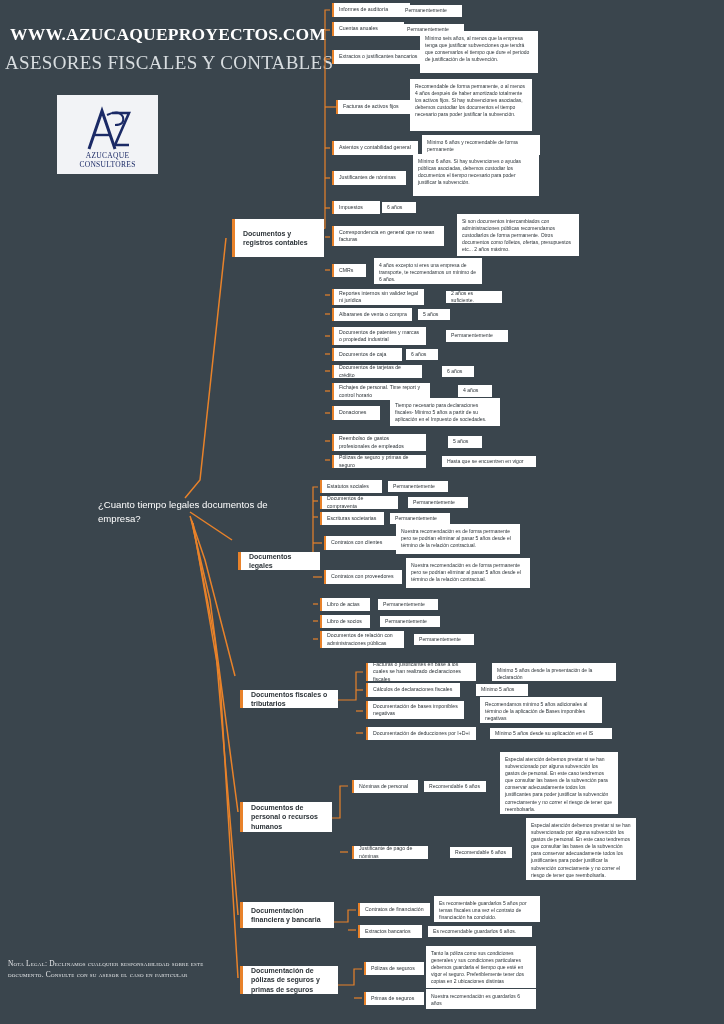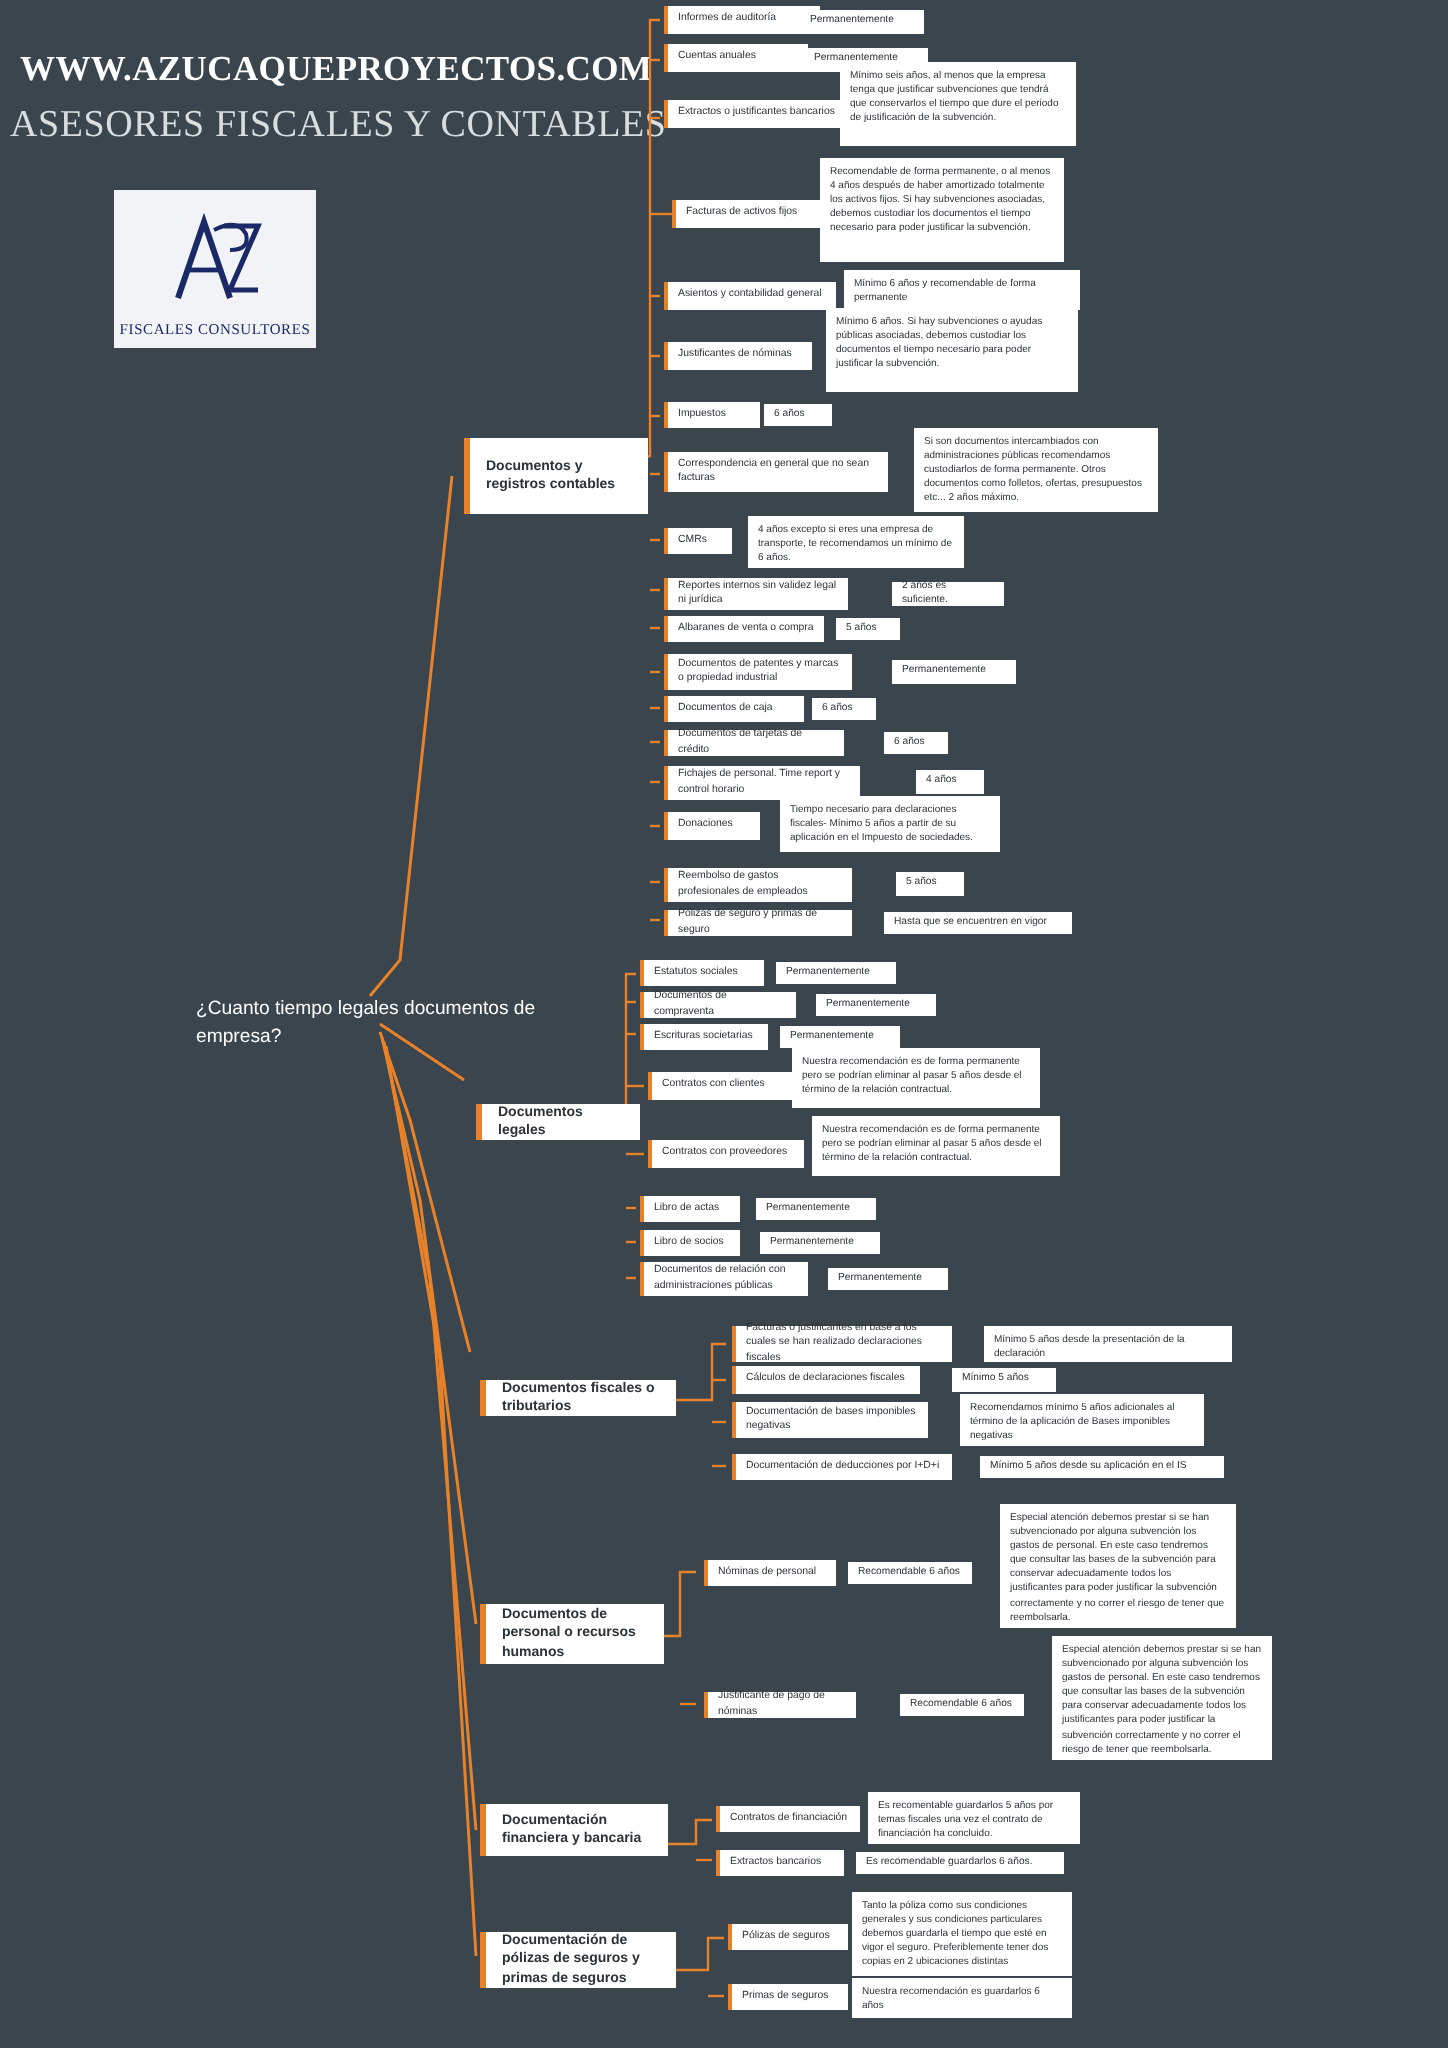--- a/index.html
+++ b/index.html
@@ -81,23 +81,24 @@
     <div class="hdr-line2">ASESORES FISCALES Y CONTABLES</div>
   </div>
 
   <div class="logo-box">
     <svg class="logo-mark" viewBox="0 0 101 56">
       <path d="M32 50 L45 12 L58 50" stroke="#1b2a66" stroke-width="3" fill="none"></path>
       <path d="M38 36 L53 36" stroke="#1b2a66" stroke-width="2.4" fill="none"></path>
       <path d="M50 16 Q62 10 66 18 Q68 26 58 26" stroke="#1b2a66" stroke-width="2" fill="none"></path>
       <path d="M55 14 L72 14 L58 46 L72 46" stroke="#1b2a66" stroke-width="2.6" fill="none"></path>
     </svg>
-    <div class="logo-txt">FISCALES CONSULTORES</div>
+    <div class="logo-txt">AZUCAQUE CONSULTORES</div>
   </div>
 
+  <div class="note">Nota Legal: Declinamos cualquier responsabilidad sobre este documento. Consulte con su asesor el caso en particular</div>
 
   <svg class="links">
 
     <path d="M185 498 L200 480 L226 238"></path>
     <path d="M190 512 L232 540"></path>
     <path d="M190 516 L205 560 L235 676"></path>
     <path d="M191 519 L210 600 L238 812"></path>
     <path d="M192 521 L215 640 L238 915"></path>
     <path d="M193 523 L220 680 L238 978"></path>
 

